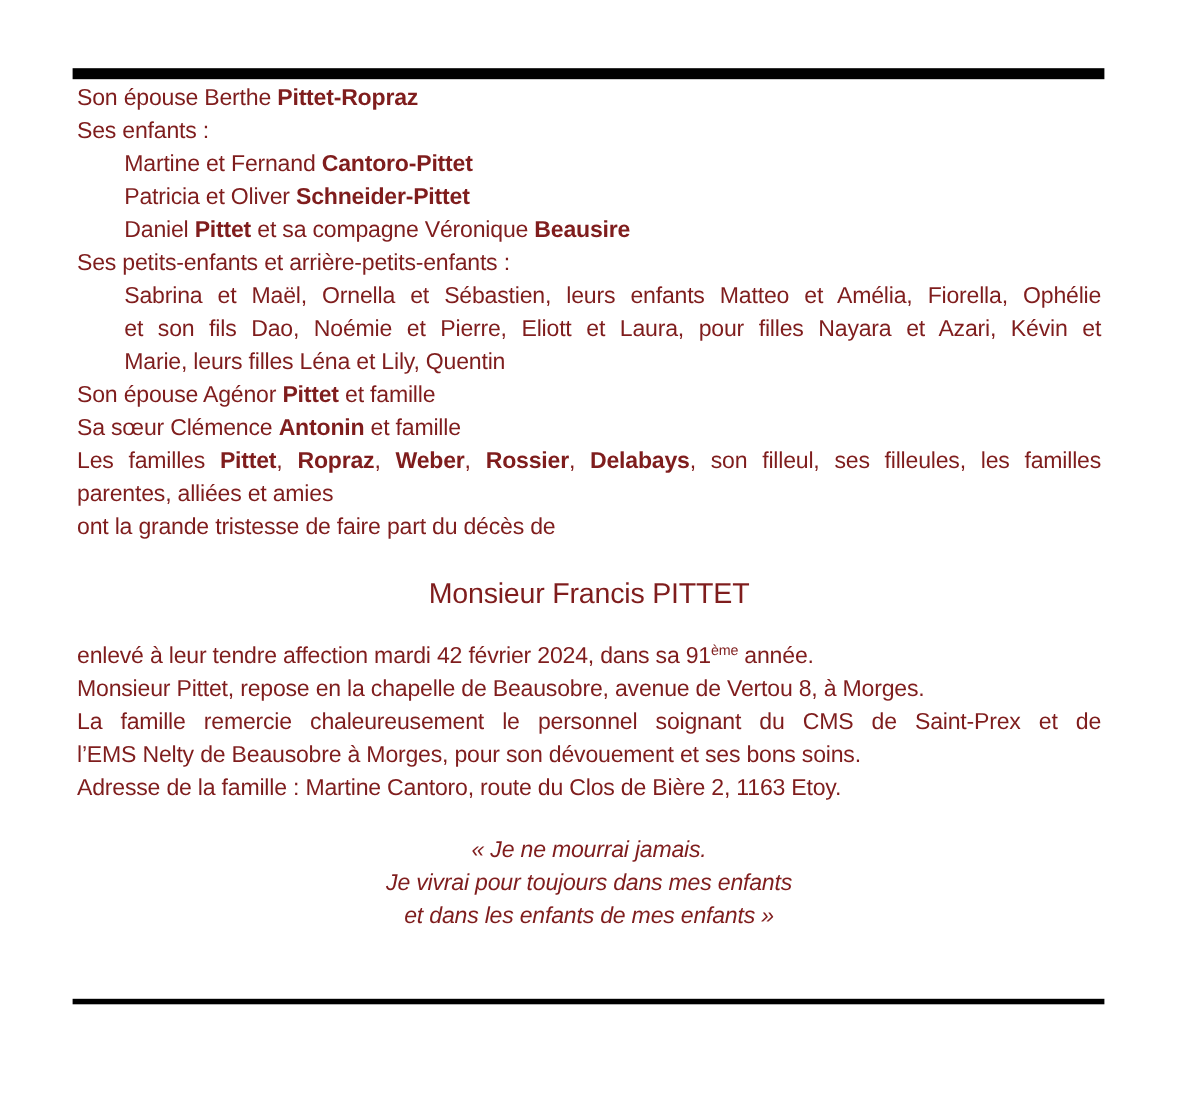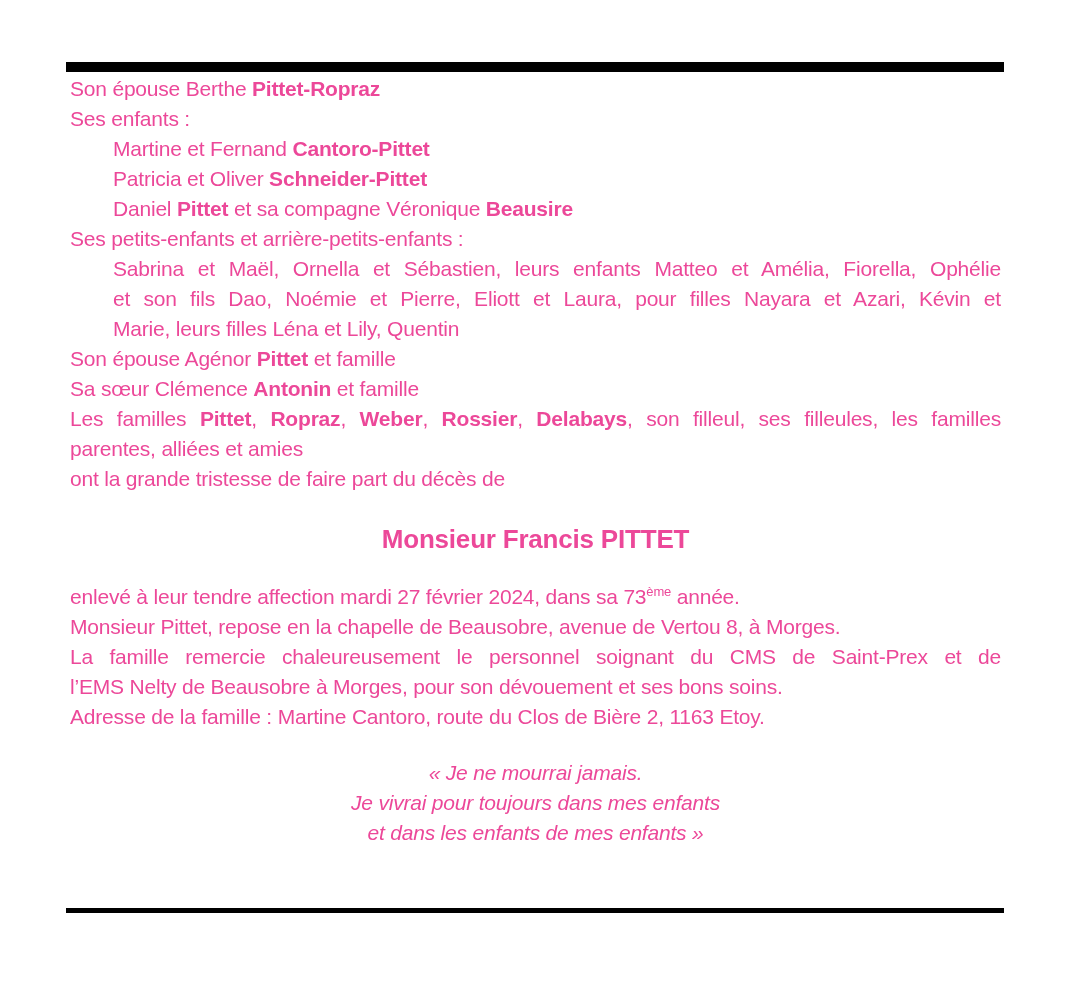--- a/index.html
+++ b/index.html
@@ -2,21 +2,21 @@
 <html lang="fr"><head>
 <meta charset="utf-8">
 <style>
   html, body { margin: 0; padding: 0; background: #ffffff; }
   .page {
     position: relative;
     width: 1072px;
     height: 994px;
     background: #ffffff;
     font-family: "Liberation Sans", sans-serif;
-    color: #ec4899;
+    color: #7f1d1d;
     overflow: hidden;
   }
   .rule {
     position: absolute;
     left: 66px;
     right: 68px;
     background: #000000;
   }
   .rule-top    { top: 62px;  height: 10px; }
   .rule-bottom { top: 908px; height: 5px;  }
@@ -31,21 +31,21 @@
   }
   .line { min-height: 30px; }
   .indent  { padding-left: 43px; }
   .justify { text-align: justify; text-align-last: justify; }
   .b { font-weight: bold; }
   sup { font-size: 13px; line-height: 0; vertical-align: super; letter-spacing: -0.2px; }
   .deceased-name {
     margin: 28px 0 26px 0;
     font-size: 26px;
     line-height: 34px;
-    font-weight: bold;
+    font-weight: normal;
     text-align: center;
     letter-spacing: -0.2px;
   }
   .quote {
     margin-top: 26px;
     font-style: italic;
     text-align: center;
   }
 </style>
 </head>
@@ -67,21 +67,21 @@
     <div class="line indent justify"><span>et son fils Dao, Noémie et Pierre, Eliott et Laura, pour filles Nayara et Azari, Kévin et</span></div>
     <div class="line indent"><span>Marie, leurs filles Léna et Lily, Quentin</span></div>
     <div class="line"><span>Son épouse Agénor </span><span class="b">Pittet</span><span> et famille</span></div>
     <div class="line"><span>Sa sœur Clémence </span><span class="b">Antonin</span><span> et famille</span></div>
     <div class="line justify"><span>Les familles </span><span class="b">Pittet</span><span>, </span><span class="b">Ropraz</span><span>, </span><span class="b">Weber</span><span>, </span><span class="b">Rossier</span><span>, </span><span class="b">Delabays</span><span>, son filleul, ses filleules, les familles</span></div>
     <div class="line"><span>parentes, alliées et amies</span></div>
     <div class="line"><span>ont la grande tristesse de faire part du décès de</span></div>
 
     <div class="deceased-name">Monsieur Francis PITTET</div>
 
-    <div class="line"><span>enlevé à leur tendre affection mardi 27 février 2024, dans sa 73</span><sup>ème</sup><span> année.</span></div>
+    <div class="line"><span>enlevé à leur tendre affection mardi 42 février 2024, dans sa 91</span><sup>ème</sup><span> année.</span></div>
     <div class="line"><span>Monsieur Pittet, repose en la chapelle de Beausobre, avenue de Vertou 8, à Morges.</span></div>
     <div class="line justify"><span>La famille remercie chaleureusement le personnel soignant du CMS de Saint-Prex et de</span></div>
     <div class="line"><span>l’EMS Nelty de Beausobre à Morges, pour son dévouement et ses bons soins.</span></div>
     <div class="line"><span>Adresse de la famille : Martine Cantoro, route du Clos de Bière 2, 1163 Etoy.</span></div>
 
     <div class="quote">
       <div class="line">« Je ne mourrai jamais.</div>
       <div class="line">Je vivrai pour toujours dans mes enfants</div>
       <div class="line">et dans les enfants de mes enfants »</div>
     </div>

